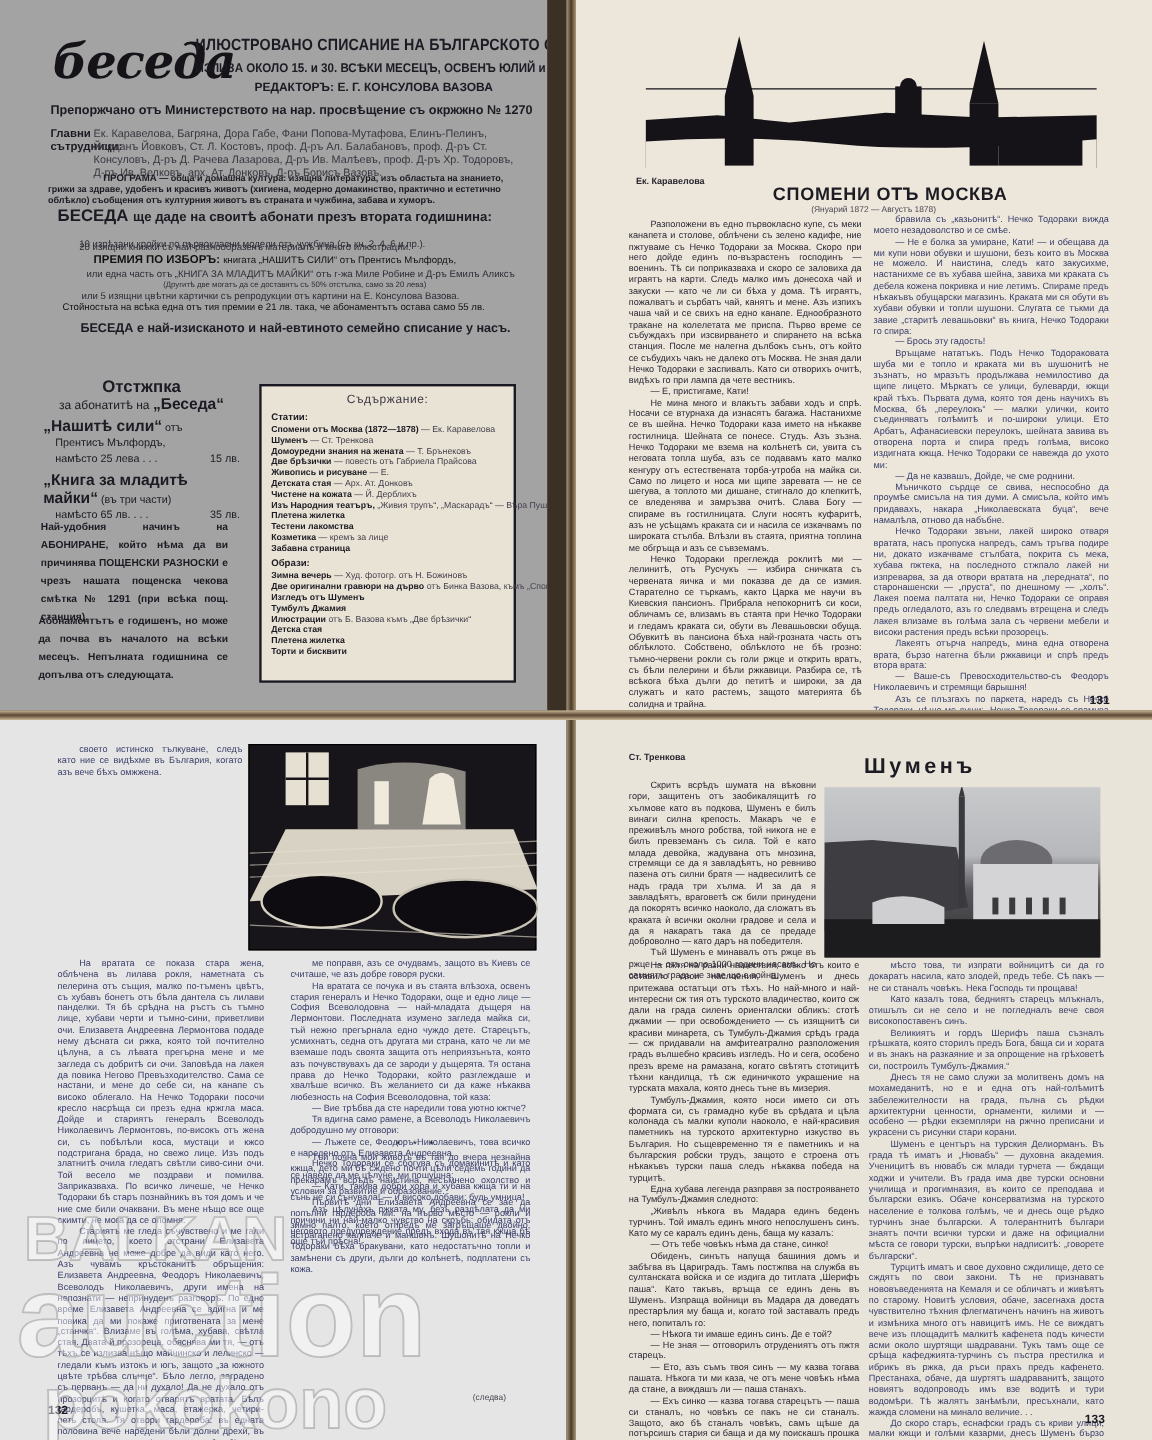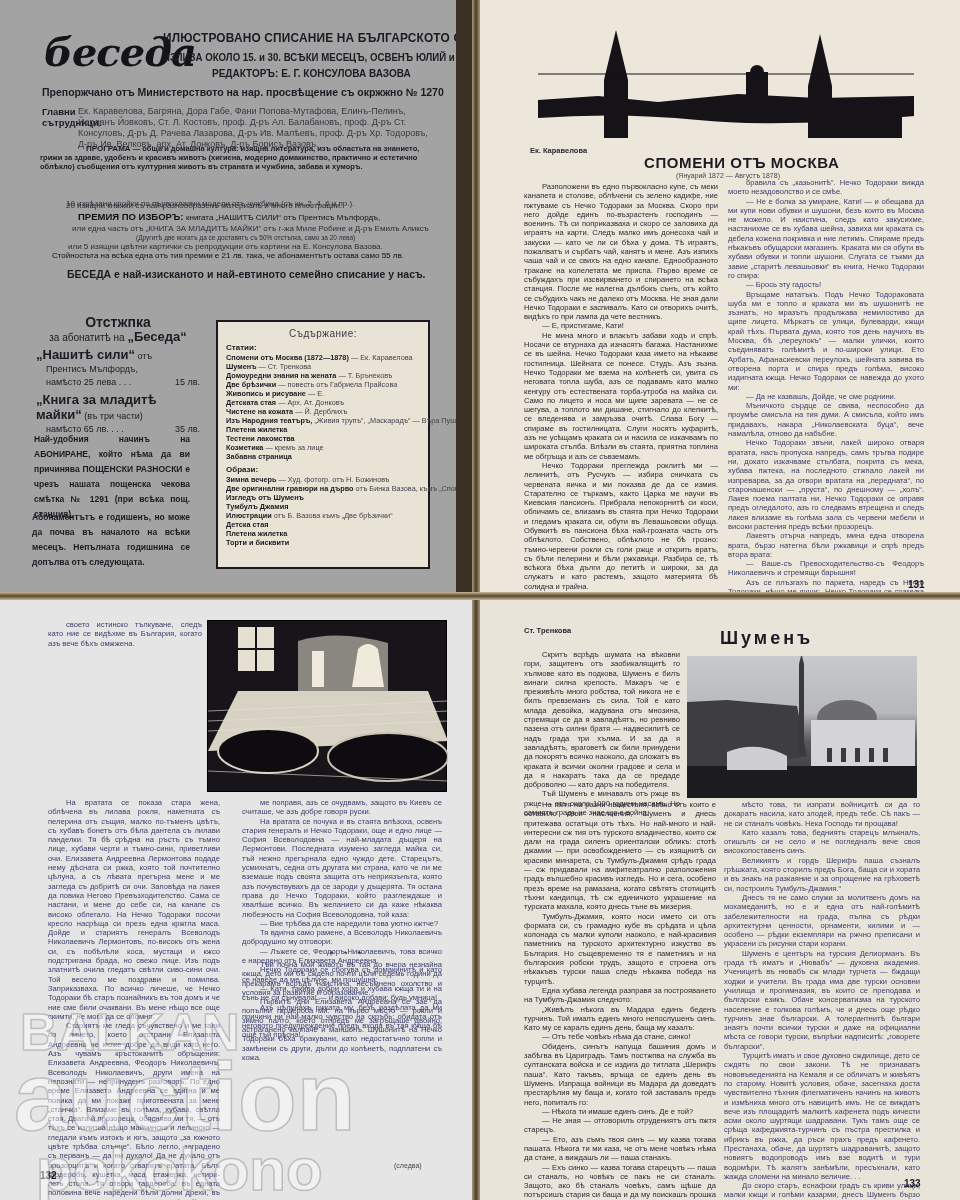--- a/index.html
+++ b/index.html
@@ -85,20 +85,24 @@
   <div class="mast1">ИЛЮСТРОВАНО СПИСАНИЕ НА БЪЛГАРСКОТО СЕМЕЙСТВО</div>
   <div class="mast2">ИЗЛИЗА ОКОЛО 15. и 30. ВСѢКИ МЕСЕЦЪ, ОСВЕНЪ ЮЛИЙ и АВГУСТЪ</div>
   <div class="mast3">РЕДАКТОРЪ: Е. Г. КОНСУЛОВА ВАЗОВА</div>
   <div class="recommend">Препоржчано отъ Министерството на нар. просвѣщение съ окржжно № 1270</div>
   <div class="contrib">
     <b>Главни сътрудници:</b><span class="list">Ек. Каравелова, Багряна, Дора Габе, Фани Попова-Мутафова, Елинъ-Пелинъ, Йорданъ Йовковъ, Ст. Л. Костовъ, проф. Д-ръ Ал. Балабановъ, проф. Д-ръ Ст. Консуловъ, Д-ръ Д. Рачева Лазарова, Д-ръ Ив. Малѣевъ, проф. Д-ръ Хр. Тодоровъ, Д-ръ Ив. Велковъ, арх. Ат. Донковъ, Д-ръ Борисъ Вазовъ.</span>
   </div>
   <div class="program">
     <span class="lbl">ПРОГРАМА</span>
     <span>— обща и домашна култура: изящна литература, изъ областьта на знанието, грижи за здраве, удобенъ и красивъ животъ (хигиена, модерно домакинство, практично и естетично облѣкло) съобщения отъ културния животъ въ страната и чужбина, забава и хуморъ.</span>
+  </div>
+  <div class="offer">
+    <span>БЕСЕДА</span>
+    <small>ще даде на своитѣ абонати презъ втората годишнина:</small>
   </div>
   <div class="line" style="left:66px;top:201px">20 изящни книжки съ най-разнообразенъ материалъ и много илюстрации.</div>
   <div class="line" style="left:66px;top:199px">10 изрѣзани кройки по първокласни модели отъ чужбина (съ кн. 2, 4, 6 и пр.).</div>
   <div class="line b" style="left:78px;top:211px;font-size:9.5px">
     <span>ПРЕМИЯ ПО ИЗБОРЪ:</span>
     <span style="font-weight:normal;font-size:8px">книгата „НАШИТѢ СИЛИ“ отъ Прентисъ Мълфордъ,</span>
   </div>
   <div class="line" style="left:72px;top:224px">или една часть отъ „КНИГА ЗА МЛАДИТѢ МАЙКИ“ отъ г-жа Миле Робине и Д-ръ Емилъ Аликсъ</div>
   <div class="line" style="left:136px;top:234px;font-size:6.5px">(Другитѣ две могатъ да се доставятъ съ 50% отстъпка, само за 20 лева)</div>
   <div class="line" style="left:68px;top:242px">или 5 изящни цвѣтни картички съ репродукции отъ картини на Е. Консулова Вазова.</div>

